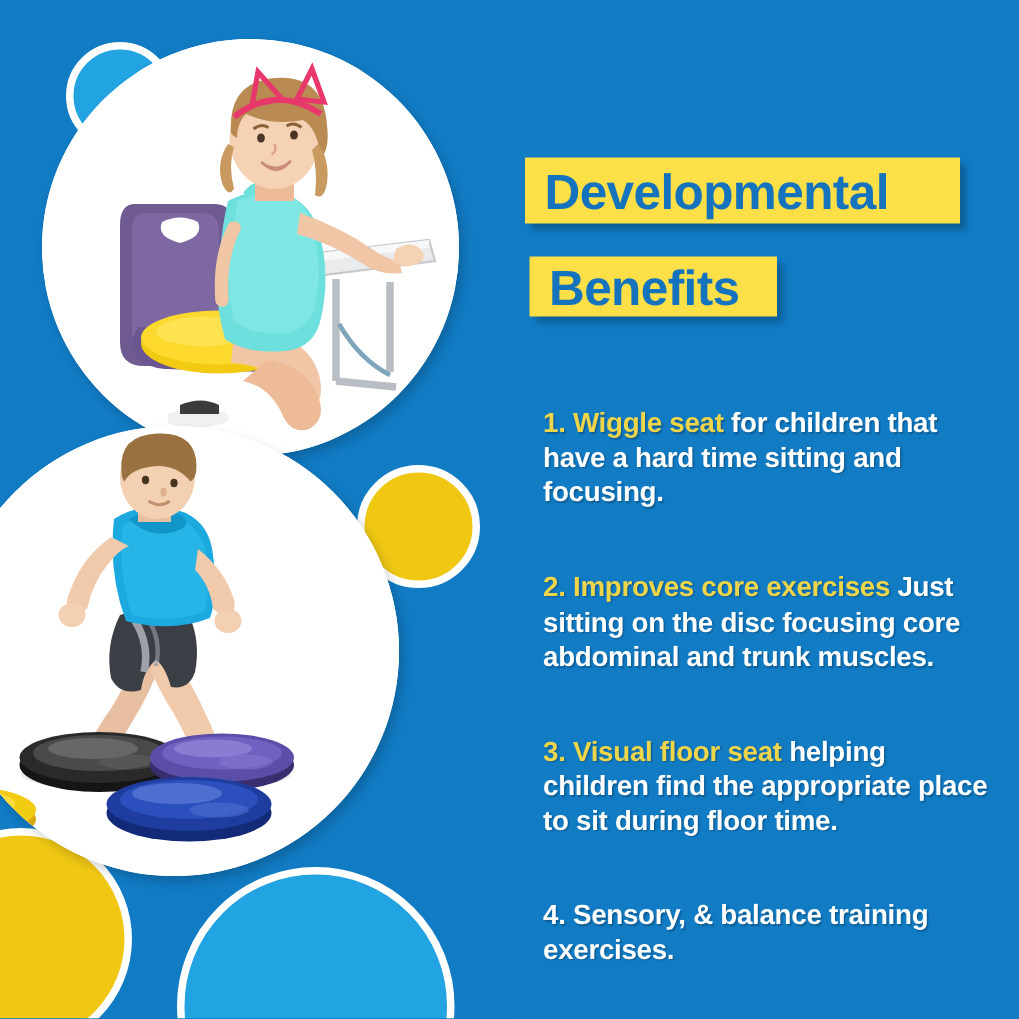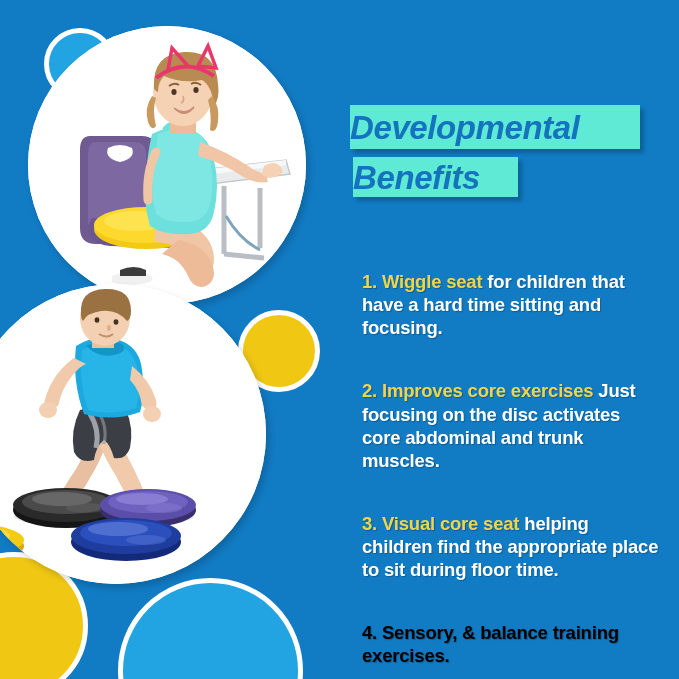--- a/index.html
+++ b/index.html
@@ -51,59 +51,59 @@
   .photo-circle svg { display: block; width: 100%; height: 100%; }
 
   
   .right-col {
     position: absolute;
     left: 350px; top: 0;
     width: 329px; height: 679px;
   }
   .title-box {
     position: absolute;
-    background: #5eead4;
+    background: #fde047;
     box-shadow: 4px 4px 4px rgba(0,0,0,0.22);
     color: #1573BE;
     font-weight: bold;
     letter-spacing: -0.4px;
     line-height: 1;
     display: flex;
     align-items: center;
+    padding-left: 13px;
     box-sizing: border-box;
-    font-style: italic;
   }
   .title-line1 {
     left: 0px; top: 105px;
     width: 290px; height: 44px;
     font-size: 33px;
   }
   .title-line2 {
-    left: 3px; top: 157px;
+    left: 3px; top: 171px;
     width: 165px; height: 40px;
     font-size: 33px;
   }
 
   .benefits {
     position: absolute;
     left: 12px; top: 230px;
     width: 300px;
   }
   .benefit {
     margin-bottom: 19px;
     font-size: 18.5px;
     font-weight: bold;
     line-height: 1.25;
     color: #ffffff;
     letter-spacing: -0.2px;
     text-shadow: 1px 1px 1px rgba(0,0,0,0.25);
     margin-top: 40px;
   }
   .benefit .hl { color: #EFD54A; }
-  .benefit.all-yellow { color: #000000; }
+  .benefit.all-yellow { color: #ffffff; }
 </style>
 </head>
 <body>
 
 <div id="poster">
 
   <div class="deco deco-yellow-mid"></div>
   <div class="deco deco-yellow-bl"></div>
   <div class="deco deco-cyan-bot"></div>
   <div class="deco deco-cyan-top"></div>
@@ -238,26 +238,26 @@
     <div class="title-box title-line2">Benefits</div>
 
     <div class="benefits">
       <div class="benefit">
         <span class="hl">1.</span>
         <span class="hl">Wiggle seat</span><span> for children that have a hard time sitting and focusing.</span>
       </div>
 
       <div class="benefit">
         <span class="hl">2.</span>
-        <span class="hl">Improves core exercises</span><span> Just focusing on the disc activates core abdominal and trunk muscles.</span>
+        <span class="hl">Improves core exercises</span><span> Just sitting on the disc focusing core abdominal and trunk muscles.</span>
       </div>
 
       <div class="benefit">
         <span class="hl">3.</span>
-        <span class="hl">Visual core seat</span><span> helping children find the appropriate place to sit during floor time.</span>
+        <span class="hl">Visual floor seat</span><span> helping children find the appropriate place to sit during floor time.</span>
       </div>
 
       <div class="benefit all-yellow">
         <span>4.</span>
         <span>Sensory, &amp; balance training exercises.</span><span></span>
       </div>
     </div>
 
   </div>
 </div>

